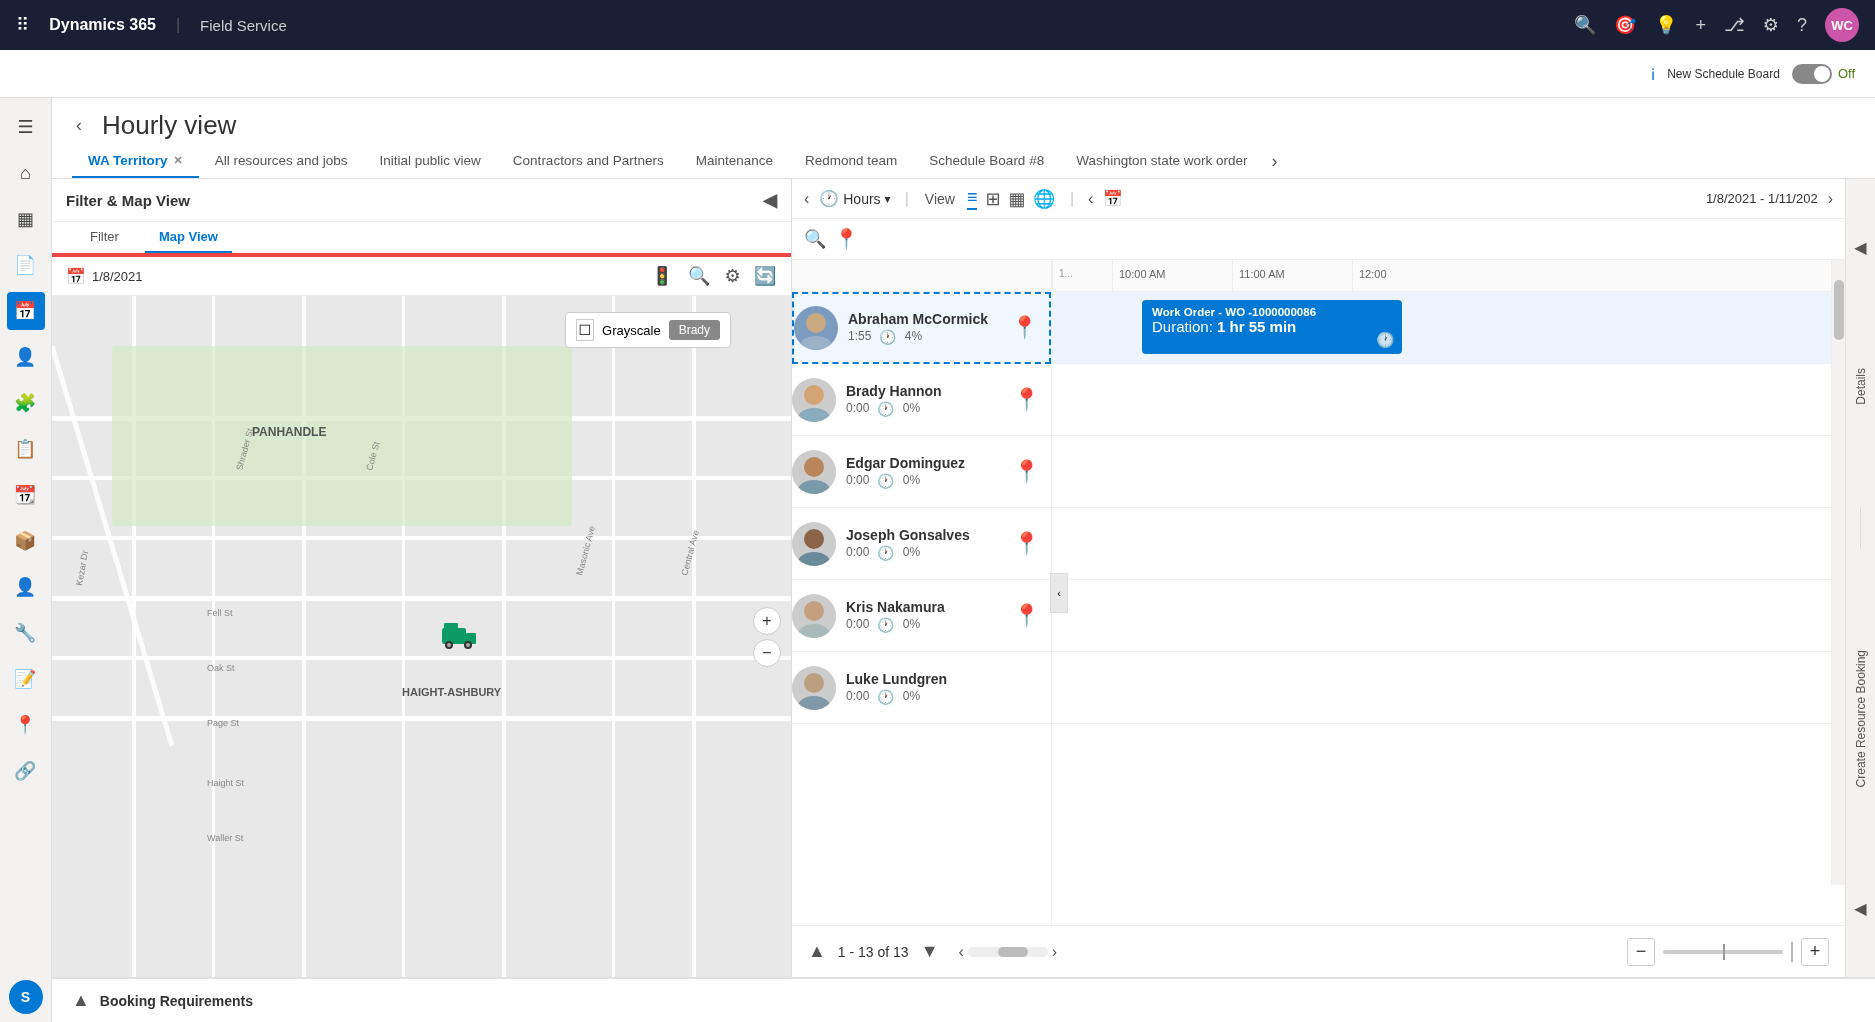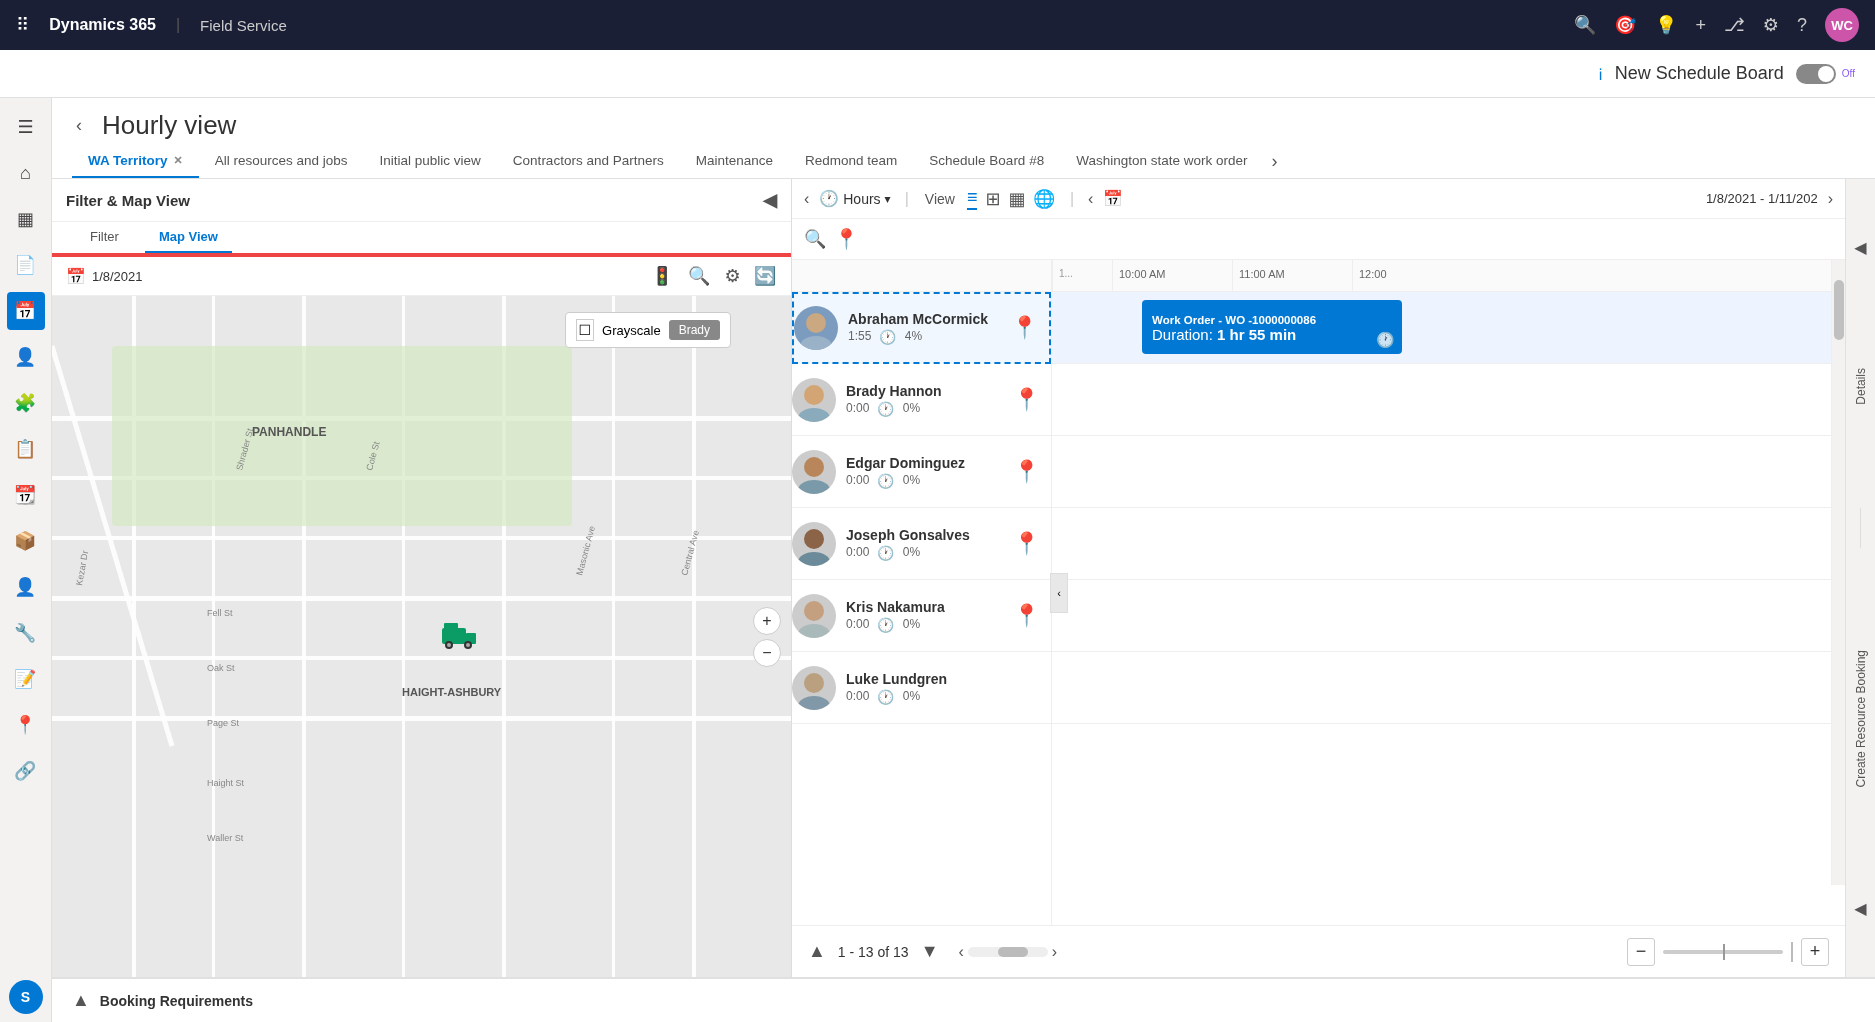--- a/index.html
+++ b/index.html
@@ -32,32 +32,32 @@
     .sub-nav {
       background: white;
       height: 48px;
       display: flex;
       align-items: center;
       justify-content: flex-end;
       padding: 0 20px;
       border-bottom: 1px solid #e0e0e0;
       gap: 12px;
     }
-    .new-schedule-label { font-size: 18px; color: #333; display: flex; align-items: center; gap: 6px; }
+    .new-schedule-label { font-size: 12px; color: #333; display: flex; align-items: center; gap: 6px; }
     .info-icon { color: #0078d4; font-size: 16px; }
     .toggle-wrap { display: flex; align-items: center; gap: 6px; }
     .toggle {
       width: 40px; height: 20px; background: #888; border-radius: 10px;
       position: relative; cursor: pointer;
     }
     .toggle-knob {
       width: 16px; height: 16px; background: white; border-radius: 50%;
       position: absolute; top: 2px; right: 2px;
     }
-    .off-label { font-size: 10px; color: #8b5cf6; text-align: right; }
+    .off-label { font-size: 13px; color: #4d7c0f; text-align: right; }
 
     
     .main-layout {
       display: flex;
       height: calc(1022px - 50px - 48px);
     }
 
     
     .left-sidebar {
       width: 52px;
@@ -764,21 +764,21 @@
               <div class="time-col" style="min-width:60px;color:#999;font-size:10px;">1...</div>
               <div class="time-col">10:00 AM</div>
               <div class="time-col">11:00 AM</div>
               <div class="time-col">12:00</div>
             </div>
 
             <div class="resource-timeline-rows">
 
               <div class="timeline-row" style="background:#eef4ff;">
 
-                <div style="position:absolute;top:8px;left:90px;width:260px;height:54px;background:#0078d4;border-radius:4px;padding:14px 10px;cursor:pointer;">
+                <div style="position:absolute;top:8px;left:90px;width:260px;height:54px;background:#0078d4;border-radius:4px;padding:6px 10px;cursor:pointer;">
                   <div style="color:white;font-size:11.5px;font-weight:600;">Work Order - WO -1000000086</div>
                   <div style="color:white;font-size:15px;">
                     <span>Duration:</span>
                     <span style="font-weight:700;">1 hr 55 min</span>
                   </div>
                   <span style="position:absolute;bottom:5px;right:7px;font-size:15px;color:rgba(255,255,255,0.8);">🕐</span>
                 </div>
               </div>
 
               <div class="timeline-row"></div>

